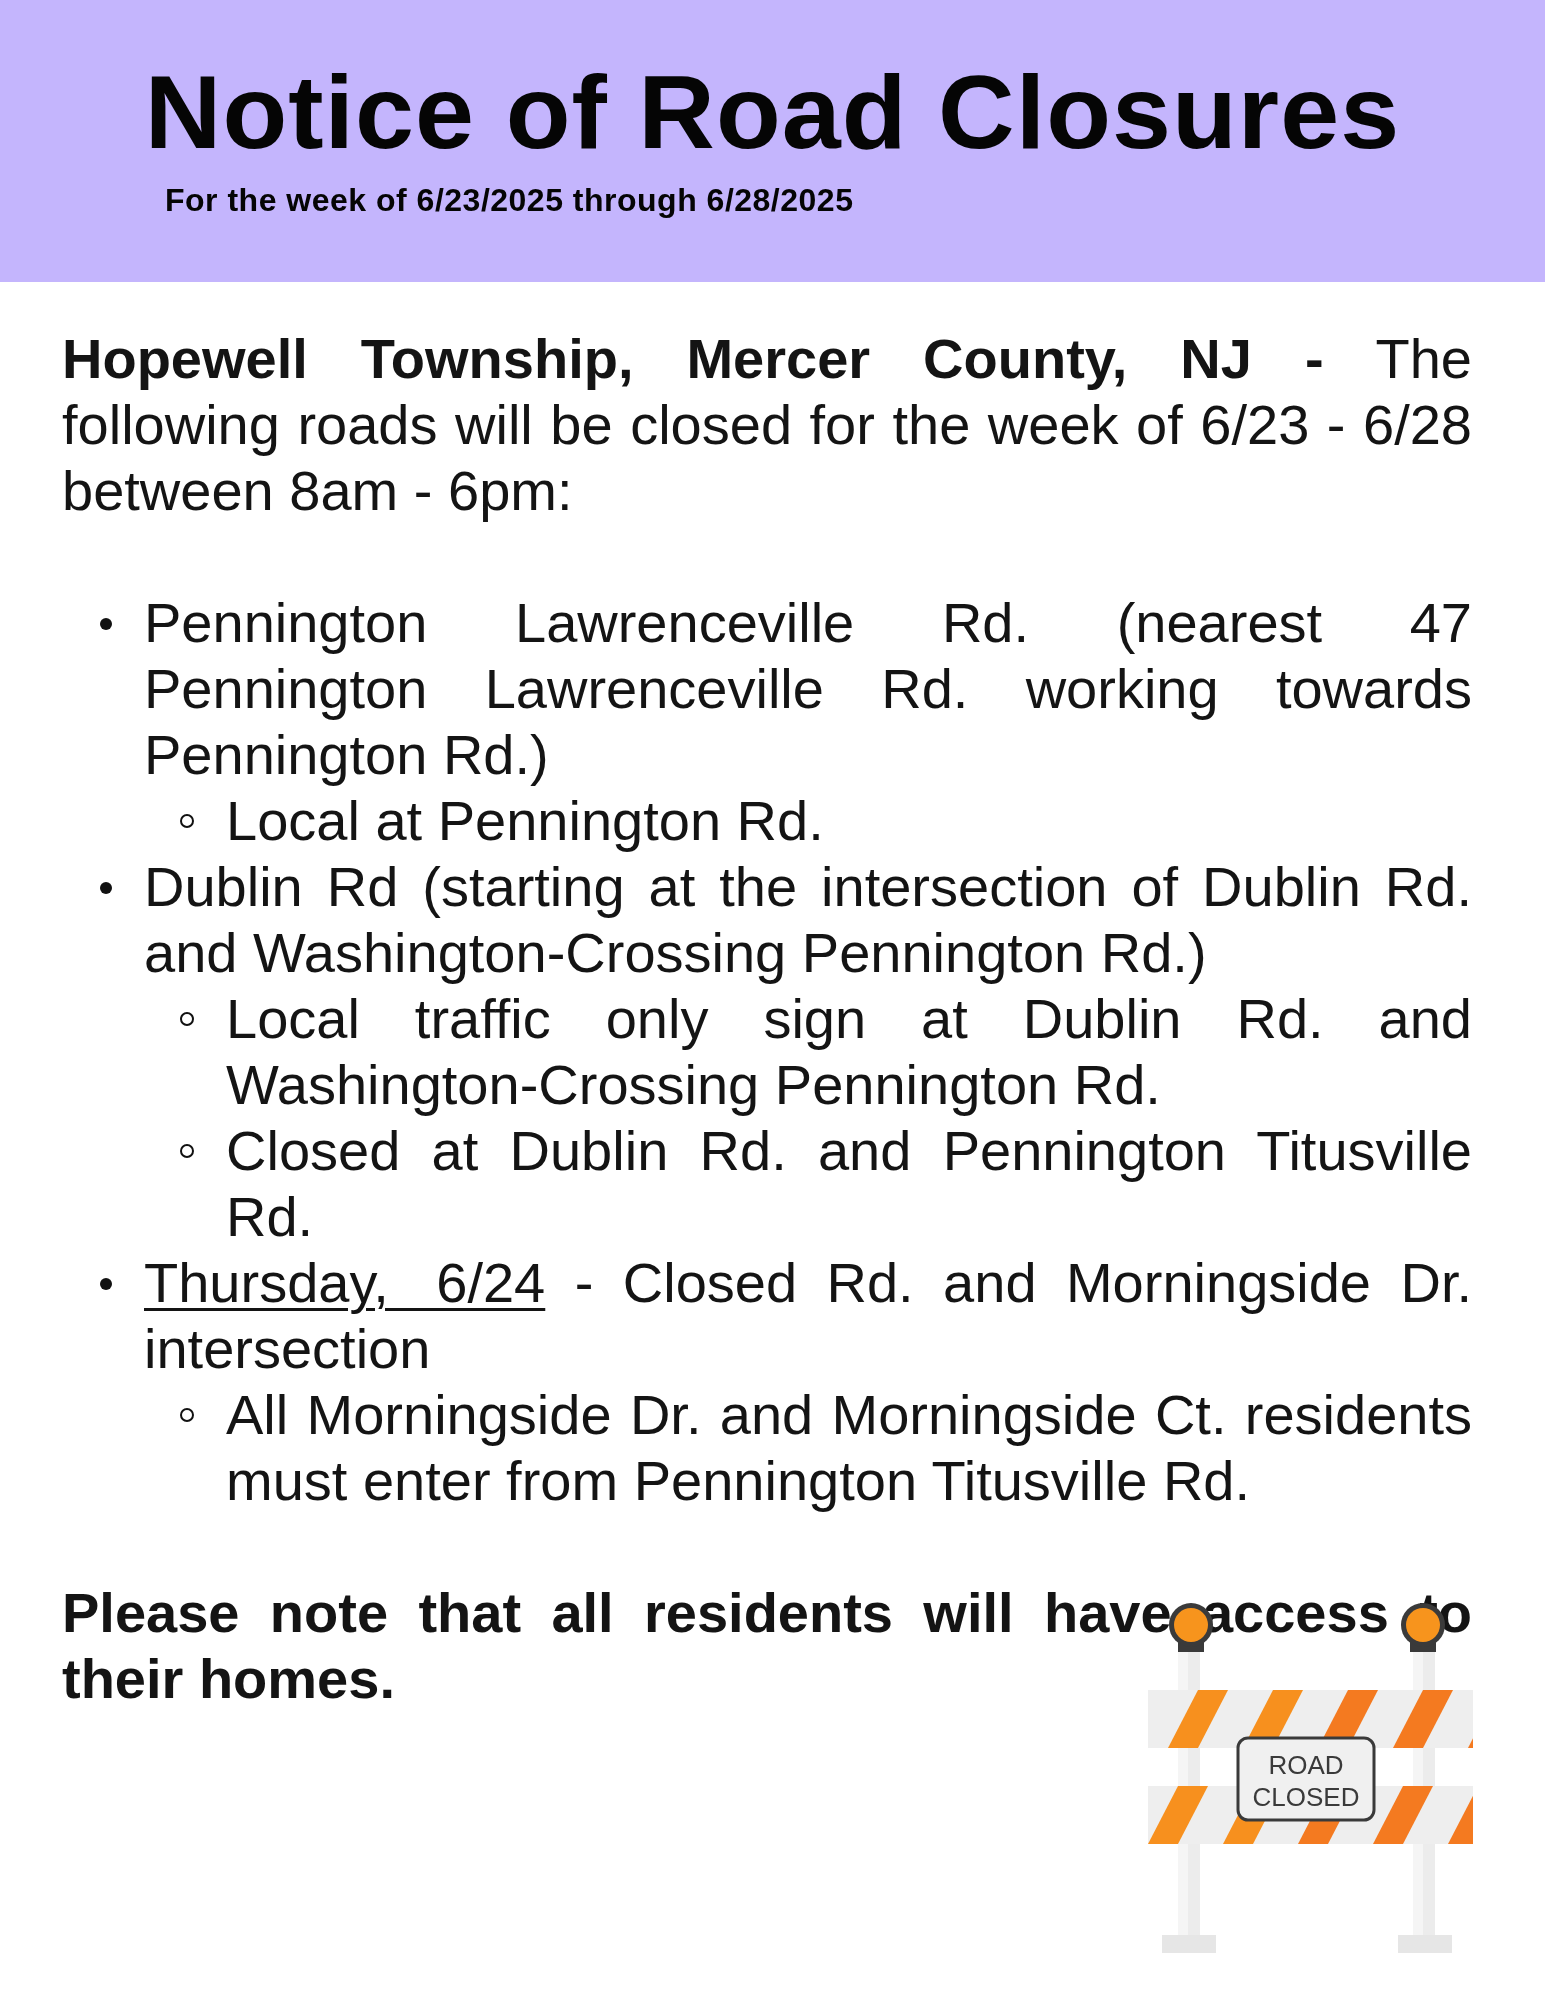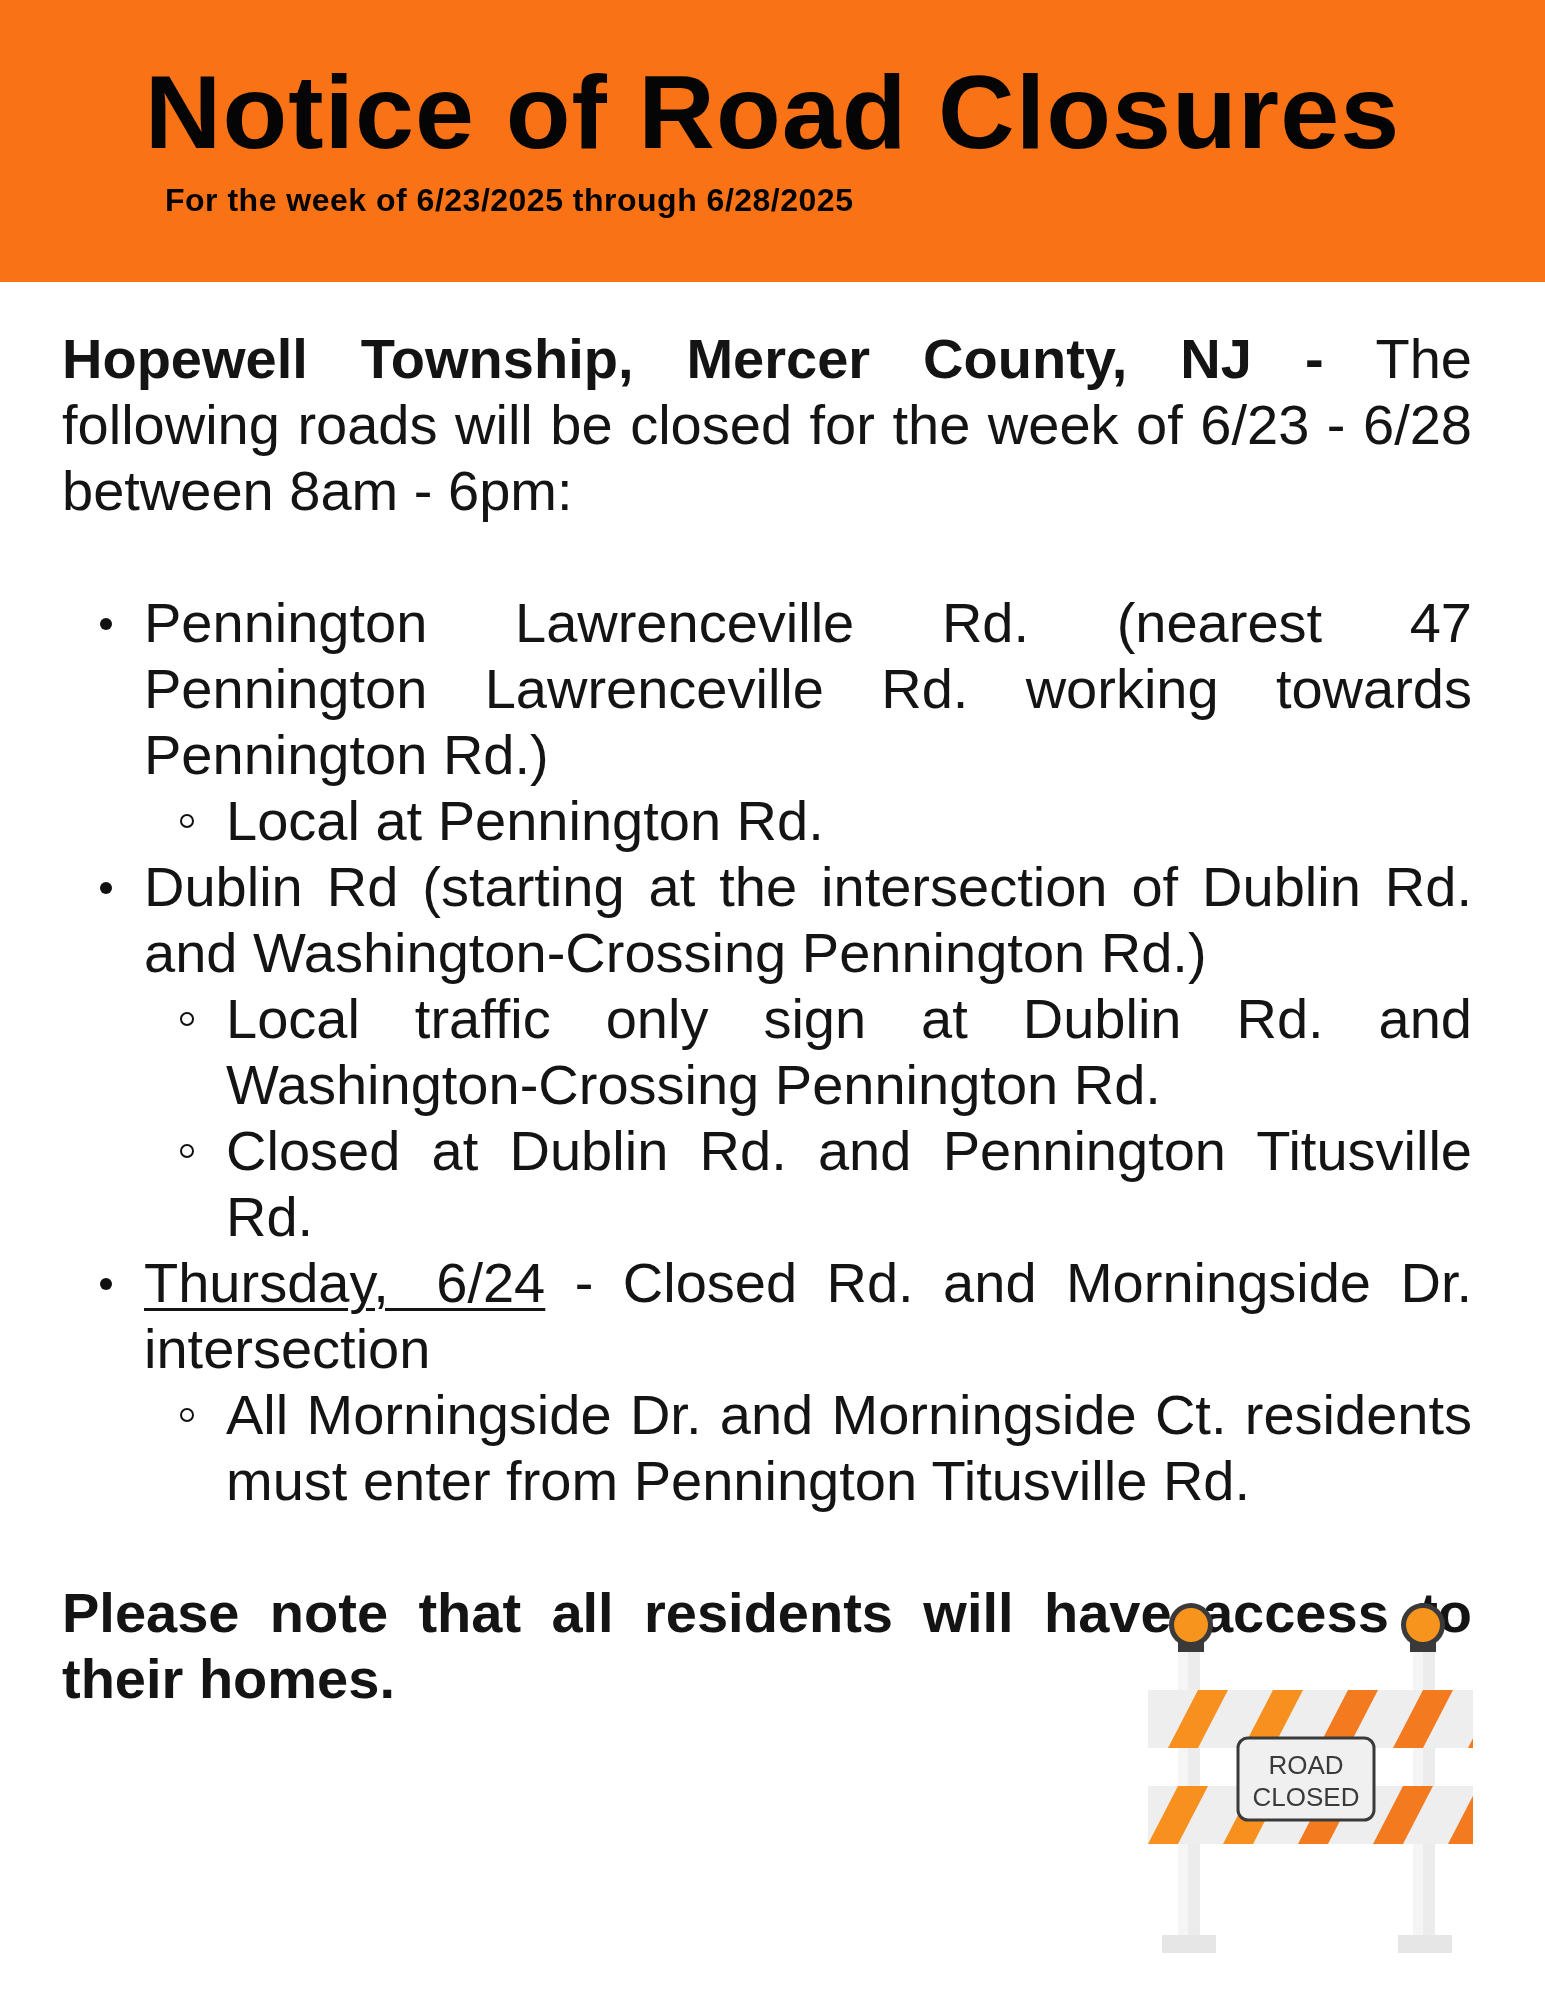--- a/index.html
+++ b/index.html
@@ -1,18 +1,18 @@
 <!DOCTYPE html>
 <html><head>
 <meta charset="utf-8">
 <style>
   html, body { margin:0; padding:0; background:#ffffff; }
   body { width:1545px; height:2000px; position:relative; overflow:hidden;
          font-family:"Liberation Sans", "DejaVu Sans", sans-serif; color:#111; }
-  .header { position:absolute; left:0; top:0; width:1545px; height:282px; background:#f97316; }
+  .header { position:absolute; left:0; top:0; width:1545px; height:282px; background:#c4b5fd; }
   .title { position:absolute; left:0; width:1545px; top:52px; text-align:center;
            font-family:"Liberation Sans", sans-serif; font-weight:bold; font-size:104px;
            letter-spacing:1px; color:#050505; line-height:120px; transform:scaleX(1.02); }
   .subtitle { position:absolute; left:165px; top:172px; font-weight:bold; font-size:32px;
               color:#050505; line-height:56px; letter-spacing:0.5px; }
   .body { position:absolute; left:62px; width:1410px; top:326px; font-size:56px;
           line-height:66px; color:#141414; }
   .intro { text-align:justify; margin:0; }
   .intro b { font-weight:bold; }
   ul.main { list-style:none; margin:66px 0 0 0; padding:0; }

